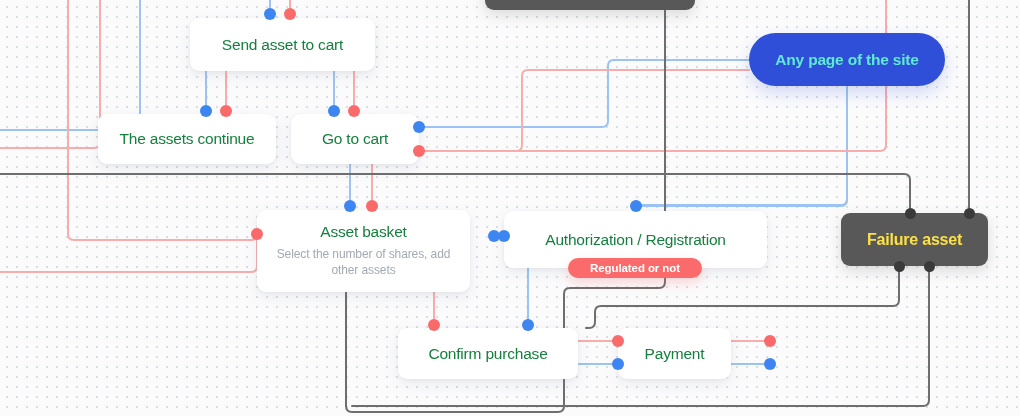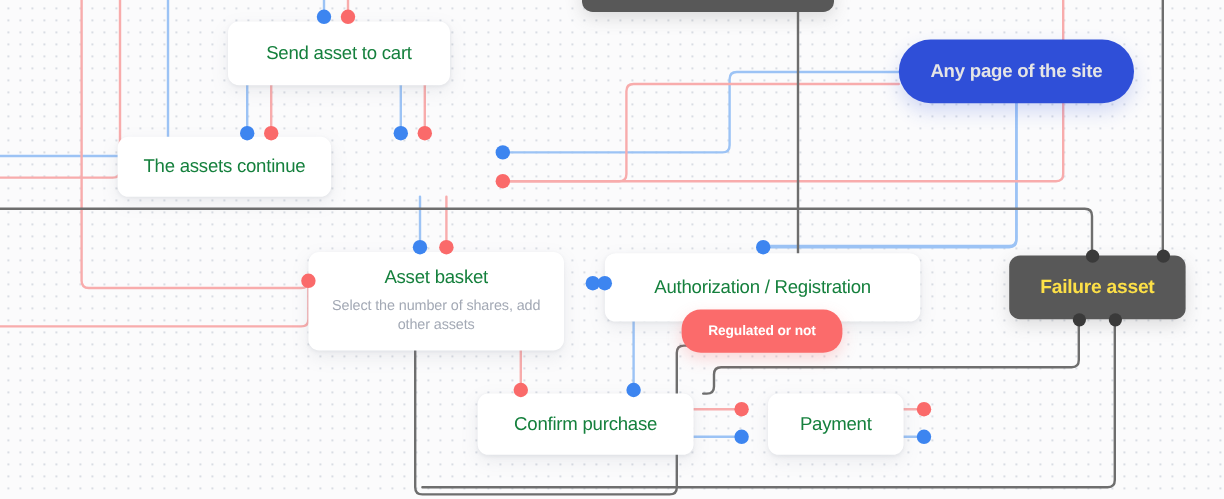--- a/index.html
+++ b/index.html
@@ -56,21 +56,21 @@
     letter-spacing: -0.1px;
   }
   .node.pill-blue {
     background: #2f4fd8;
     border-radius: 28px;
     box-shadow: 0 7px 16px rgba(47,79,216,0.20);
   }
   .node.pill-blue .title {
     font-size: 15.5px;
     font-weight: bold;
-    color: #e5e5e5;
+    color: #5eead4;
     letter-spacing: -0.2px;
   }
   .node.dark {
     background: #585858;
     border-radius: 9px;
     box-shadow: 0 5px 14px rgba(80,80,80,0.18);
   }
   .node.dark .title {
     font-size: 16px;
     font-weight: bold;
@@ -180,44 +180,47 @@
   </div>
 
   <div class="node pill-blue" style="left:749px; top:33px; width:196px; height:53px;">
     <span class="title">Any page of the site</span>
   </div>
 
   <div class="node card" style="left:98px; top:114px; width:178px; height:50px;">
     <span class="title">The assets continue</span>
   </div>
 
+  <div class="node card" style="left:291px; top:114px; width:128px; height:50px;">
+    <span class="title">Go to cart</span>
+  </div>
 
   <div class="node card" style="left:257px; top:210px; width:213px; height:82px;justify-content:center;">
     <span class="title">Asset basket</span>
     <span class="subtitle">Select the number of shares, add other assets</span>
   </div>
 
   <div class="node card" style="left:504px; top:211px; width:263px; height:57px;">
     <span class="title">Authorization / Registration</span>
   </div>
 
   <div class="node dark" style="left:841px; top:213px; width:147px; height:53px;">
     <span class="title">Failure asset</span>
   </div>
 
   <div class="node card" style="left:398px; top:328px; width:180px; height:51px;">
     <span class="title">Confirm purchase</span>
   </div>
 
-  <div class="node card" style="left:640px; top:328px; width:113px; height:51px;">
+  <div class="node card" style="left:618px; top:328px; width:113px; height:51px;">
     <span class="title">Payment</span>
   </div>
 
 
-  <div class="badge-pill" style="left:568px; top:258px; width:134px; height:36px;">
+  <div class="badge-pill" style="left:568px; top:258px; width:134px; height:20px;">
     <span>Regulated or not</span>
   </div>
 
   <div id="dots-layer">
       <div class="dot" style="left: 264px; top: 8px; width: 12px; height: 12px; background: rgb(61, 133, 240);"></div>
       <div class="dot" style="left: 284px; top: 8px; width: 12px; height: 12px; background: rgb(250, 106, 106);"></div>
       <div class="dot" style="left: 200px; top: 105px; width: 12px; height: 12px; background: rgb(61, 133, 240);"></div>
       <div class="dot" style="left: 220px; top: 105px; width: 12px; height: 12px; background: rgb(250, 106, 106);"></div>
       <div class="dot" style="left: 328px; top: 105px; width: 12px; height: 12px; background: rgb(61, 133, 240);"></div>
       <div class="dot" style="left: 348px; top: 105px; width: 12px; height: 12px; background: rgb(250, 106, 106);"></div>

